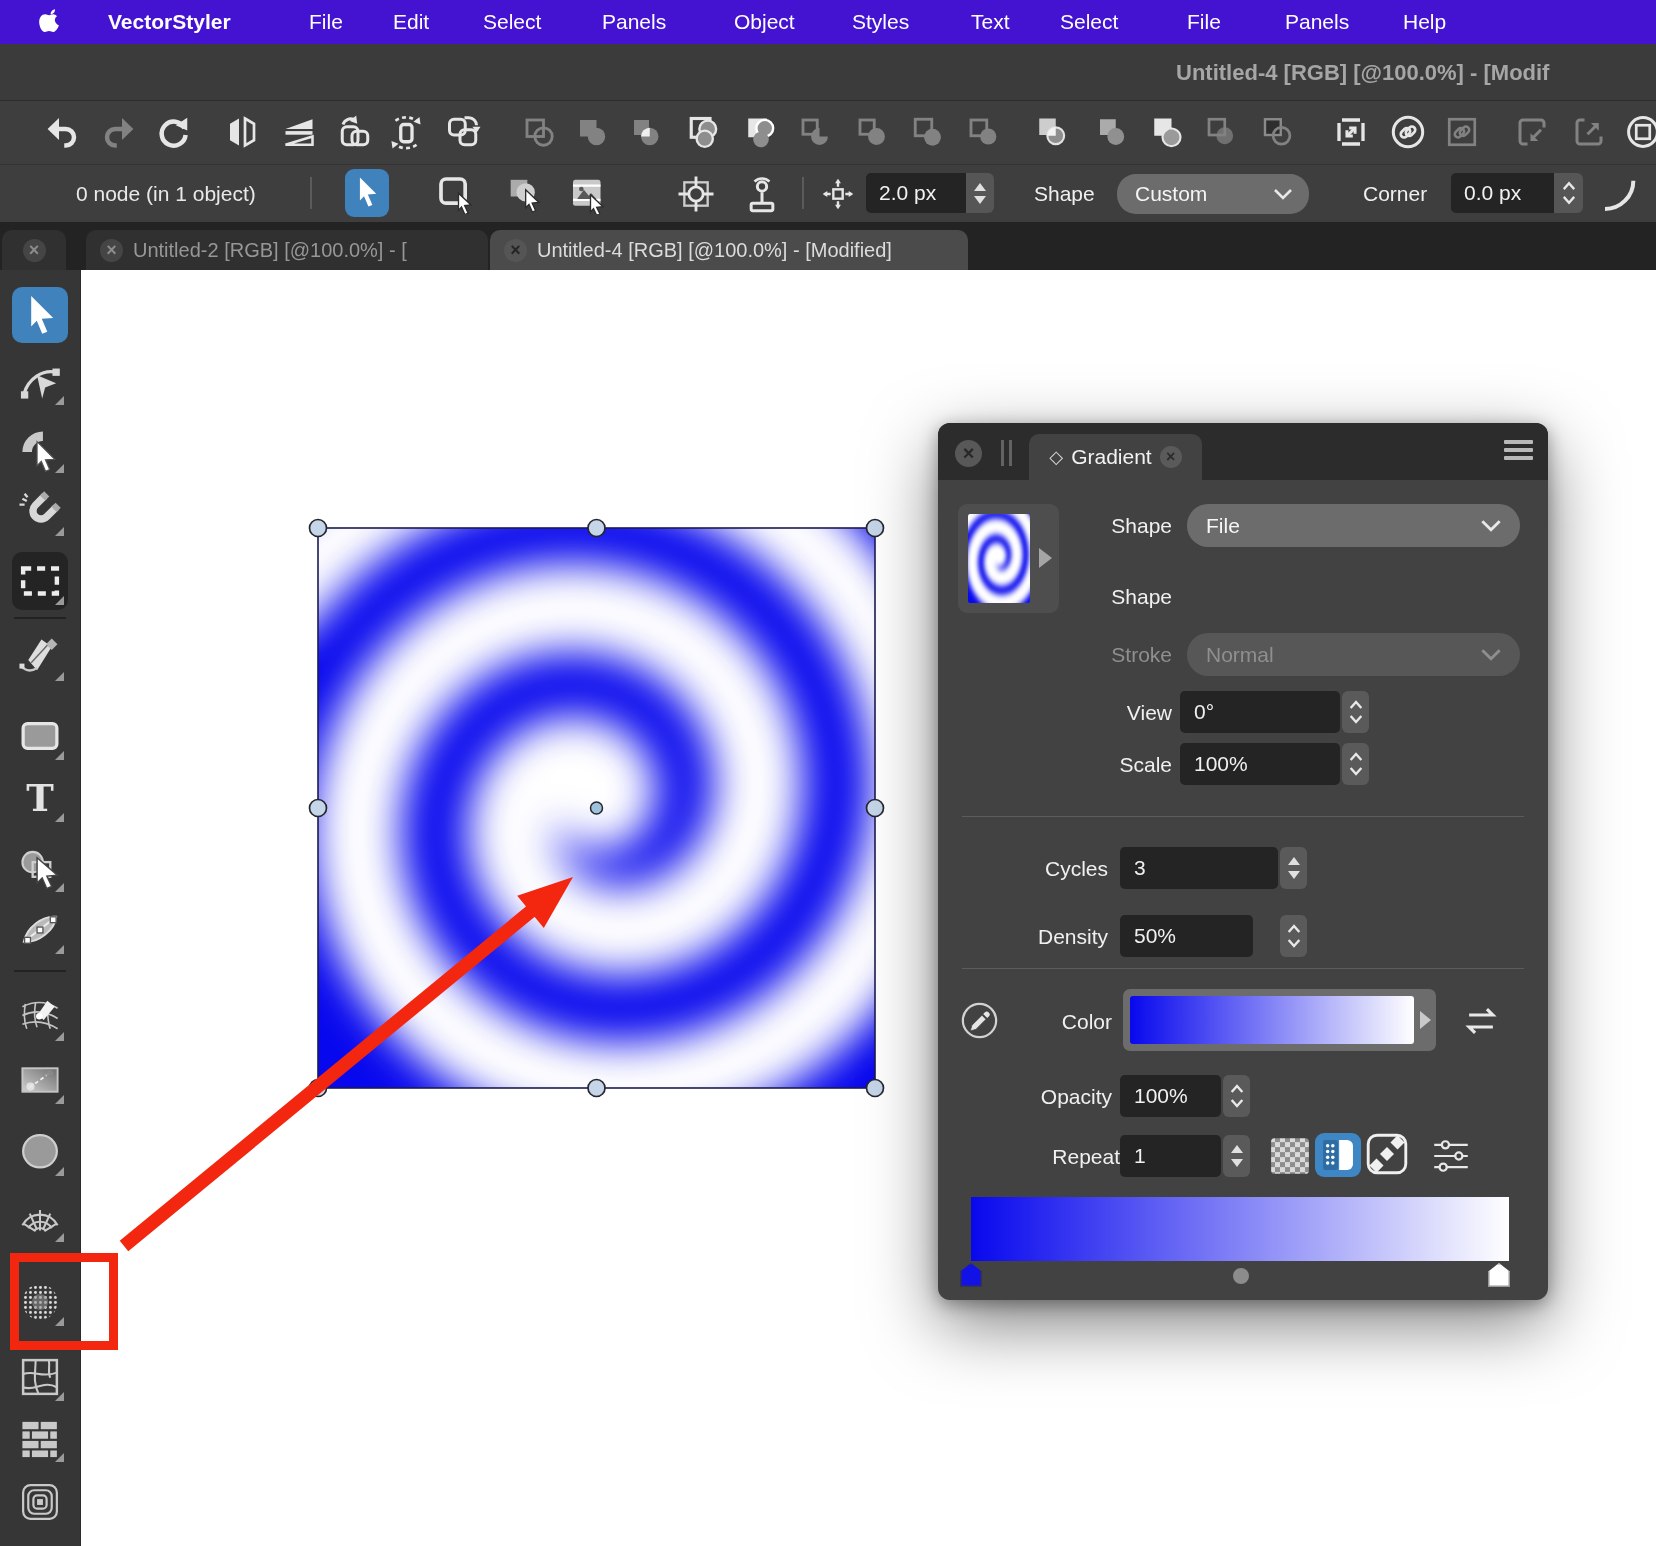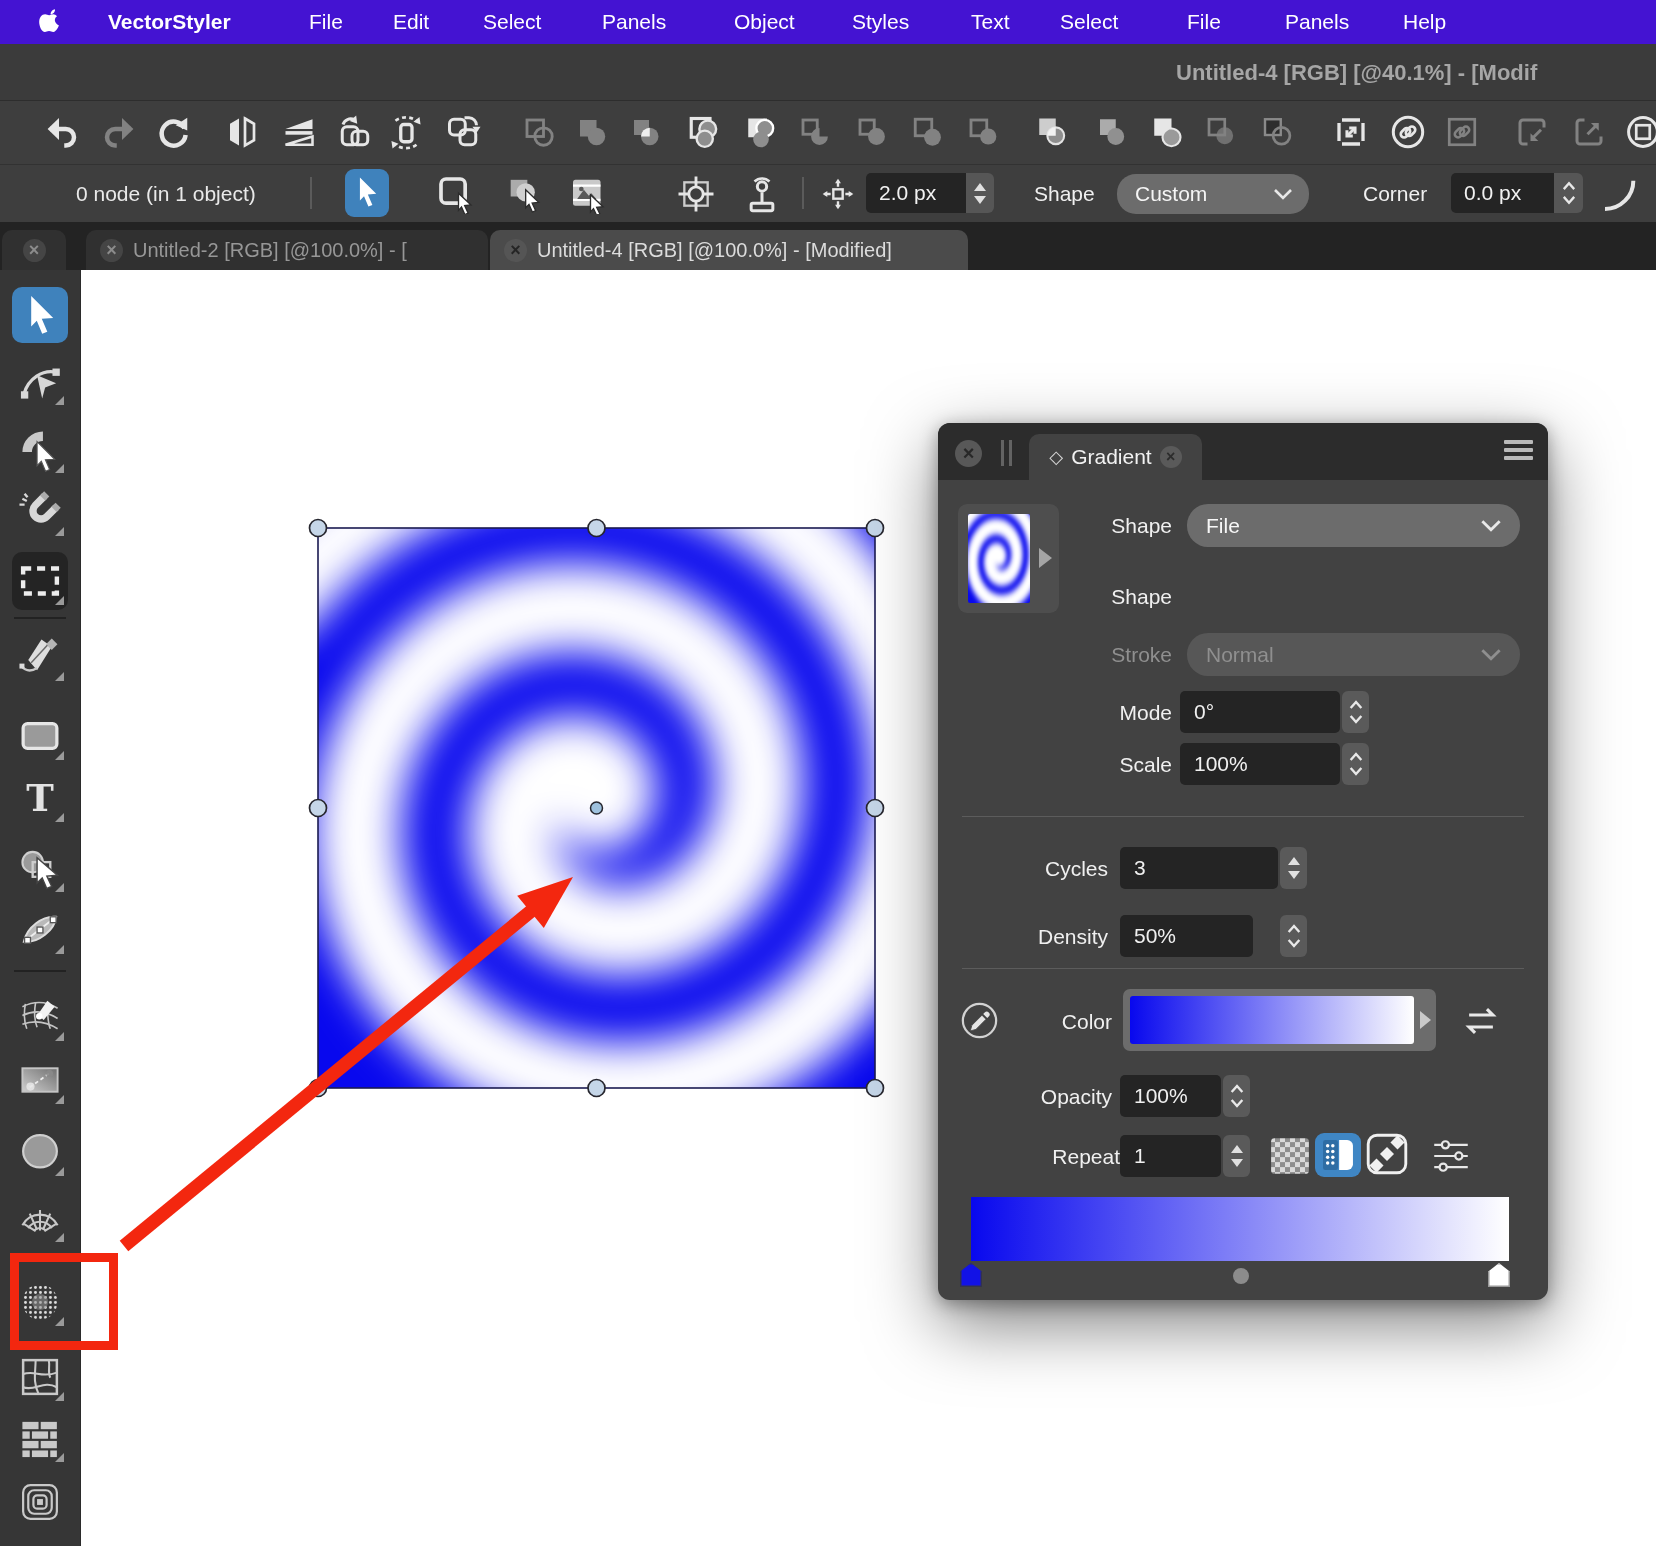--- a/index.html
+++ b/index.html
@@ -147,21 +147,21 @@
     <span class="mi" style="left:1060px">Select</span>
     <span class="mi" style="left:1187px">File</span>
     <span class="mi" style="left:1285px">Panels</span>
     <span class="mi" style="left:1403px">Help</span>
   </div>
 
   <div class="titlebar">
     <div class="tl red"></div>
     <div class="tl yel"></div>
     <div class="tl grn"></div>
-    <div class="wtitle">Untitled-4 [RGB] [@40.1%] - [Modif</div>
+    <div class="wtitle">Untitled-4 [RGB] [@100.0%] - [Modif</div>
   </div>
 
   <div class="toolbar1">
     <span class="ic bright" style="left:44px"><svg viewBox="0 0 24 24">
           <path d="M4 10h10.5a5.5 5.5 0 0 1 0 11h-1" fill="none" stroke="currentColor" stroke-width="3"></path>
           <polygon points="10,2.6 2.4,10 10,17.4" fill="currentColor"></polygon>
         </svg></span>
     <span class="ic dim" style="left:101px"><svg viewBox="0 0 24 24">
           <path d="M20 10H9.5a5.5 5.5 0 0 0 0 11h1" fill="none" stroke="currentColor" stroke-width="3"></path>
           <polygon points="14,2.6 21.6,10 14,17.4" fill="currentColor"></polygon>
@@ -634,21 +634,21 @@
     <span class="plabel" style="left:40px;top:162px;width:194px">Shape</span>
 
     <span class="plabel dis" style="left:40px;top:220px;width:194px">Stroke</span>
     <div class="ppill dis" style="top:210px">
       <span class="pv">Normal</span>
       <svg viewBox="0 0 20 12">
           <path d="M2 2l8 8 8-8" fill="none" stroke="#8F8F8F" stroke-width="2.6"></path>
         </svg>
     </div>
 
-    <span class="plabel" style="left:40px;top:278px;width:194px">Mode</span>
+    <span class="plabel" style="left:40px;top:278px;width:194px">View</span>
     <div class="pinput" style="left:242px;top:268px;width:160px"><span>0°</span></div>
     <div class="pstp" style="left:404px;top:268px">
       <svg width="16" height="28" viewBox="0 0 12 20">
           <path d="M2 7l4-4.5L10 7M2 13l4 4.5L10 13" fill="none" stroke="#E8E8E8" stroke-width="1.8"></path>
         </svg>
     </div>
 
     <span class="plabel" style="left:40px;top:330px;width:194px">Scale</span>
     <div class="pinput" style="left:242px;top:320px;width:160px"><span>100%</span></div>
     <div class="pstp" style="left:404px;top:320px">

